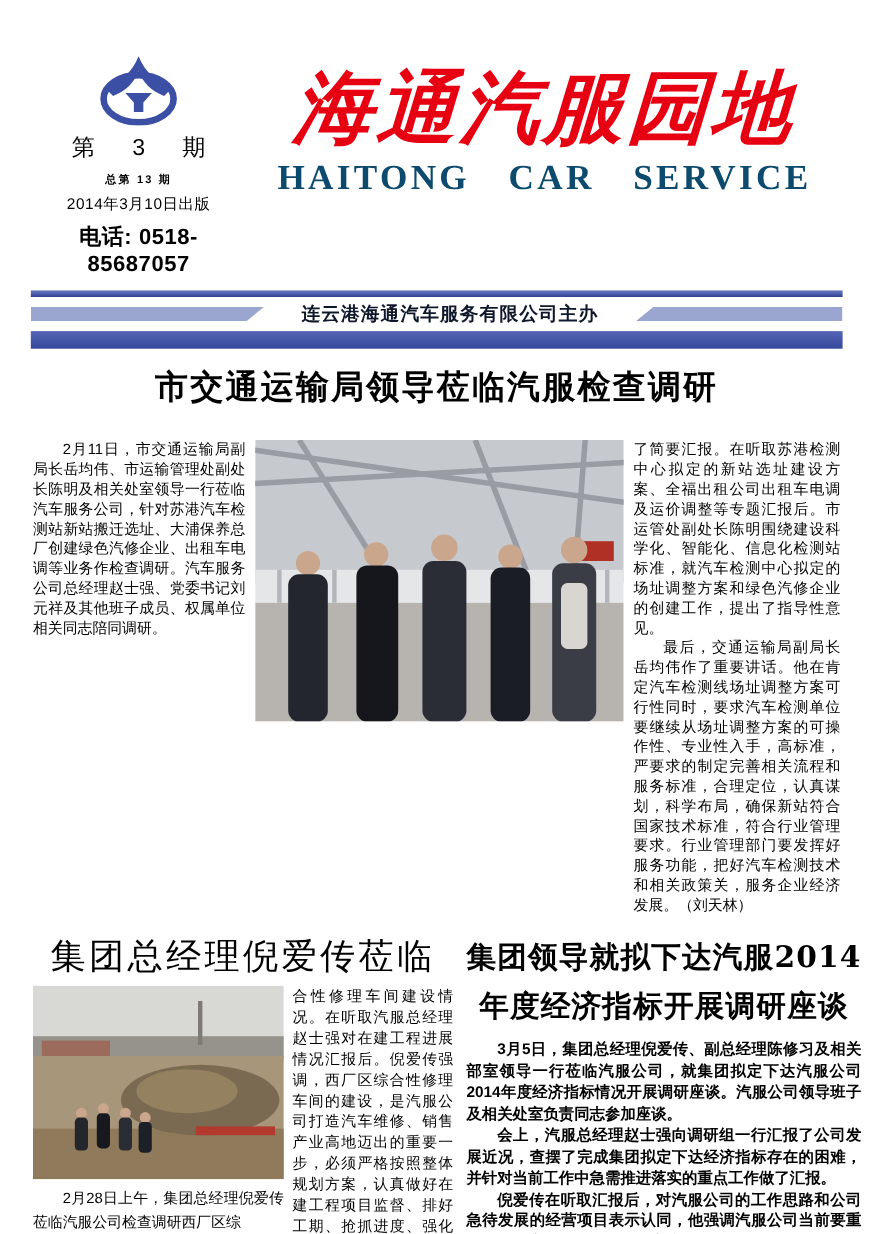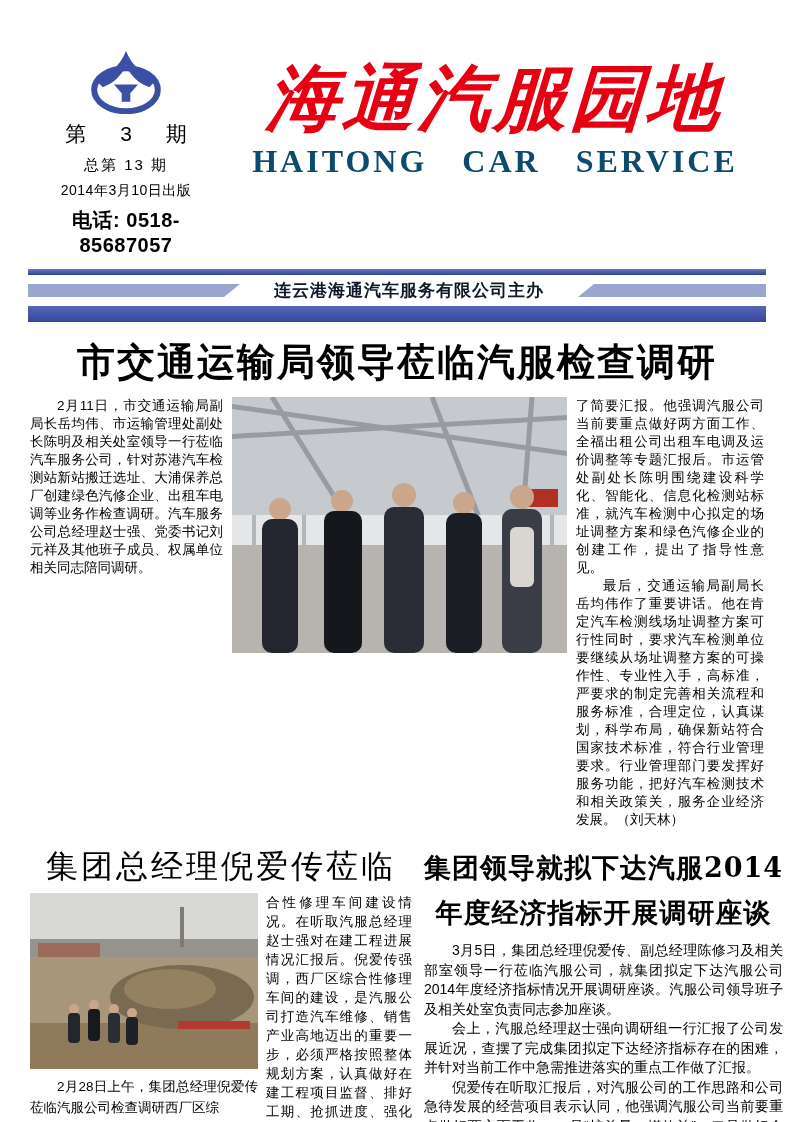--- a/index.html
+++ b/index.html
@@ -9,21 +9,21 @@
     font-family:"Liberation Sans","DejaVu Sans",sans-serif; color:#000;
     position:relative;
   }
   .page { width:794px; height:1122px; }
 
   
   .masthead { display:flex; padding:50px 28px 0 28px; }
   .mast-left { width:196px; text-align:center; flex:0 0 196px; }
   .logo-wrap { height:66px; display:flex; justify-content:center; align-items:flex-start; }
   .issue-no   { font-size:21px; font-weight:500; letter-spacing:14px; padding-left:14px; margin-top:4px; white-space:nowrap; }
-  .total-issue{ font-size:15px; margin-top:8px; letter-spacing:2px; }
+  .total-issue{ font-size:10px; margin-top:8px; letter-spacing:2px;font-weight:bold; }
   .pub-date   { font-size:14px; margin-top:7px; letter-spacing:0.5px; }
   .phone      { font-size:20px; font-weight:bold; margin-top:7px; letter-spacing:0.5px; }
 
   .mast-right { flex:1; text-align:center; padding-top:6px; }
   .title-cn {
     font-family:"DejaVu Serif","Liberation Serif",serif;
     font-weight:bold; font-style:italic;
     font-size:72px; line-height:1.18; letter-spacing:4px;
     color:#e60012; white-space:nowrap; transform:skewX(-3deg);
   }
@@ -42,43 +42,43 @@
   .stripe-right { flex:0 0 188px; clip-path:polygon(16px 0,100% 0,100% 100%,0 100%); }
   .banner-text { flex:1; text-align:center; color:#0f172a; font-weight:bold; font-size:17px; letter-spacing:1px; white-space:nowrap; }
   .bar-thick { height:16px; background:linear-gradient(#5566b5,#36489c); margin-top:2px; }
 
   
   .content { padding:0 30px; }
   .body-text { font-size:13.5px; line-height:18px; text-align:justify; text-indent:2em; }
   .no-indent { text-indent:0; }
 
   
-  .a1-headline { text-align:center; font-size:38px; font-weight:bold; letter-spacing:2px; margin-top:15px; white-space:nowrap; }
-  .a1-row { display:flex; gap:9px; margin-top:9px; }
+  .a1-headline { text-align:center; font-size:30px; font-weight:bold; letter-spacing:2px; margin-top:15px; white-space:nowrap; }
+  .a1-row { display:flex; gap:9px; margin-top:27px; }
   .a1-col1 { flex:0 0 193px; }
   .a1-col2 { flex:0 0 335px; }
   .a1-col3 { flex:1; }
   .photo1 { width:335px; height:256px; display:block; }
   .a1-col2 .body-text { margin-top:7px; }
 
   
   .bottom-row { display:flex; gap:12px; margin-top:16px; }
   .article2 { flex:0 0 382px; }
   .article3 { flex:1; }
 
   .a2-headline { text-align:center; font-size:32px; font-weight:400; letter-spacing:3px; line-height:43px; white-space:nowrap; }
   .a2-body { display:flex; gap:8px; margin-top:5px; }
   .a2-photo-col { flex:0 0 228px; }
   .photo2 { width:228px; height:176px; display:block; }
   .a2-caption { font-size:13.5px; line-height:21px; text-indent:2em; text-align:justify; margin-top:7px; }
   .a2-text { flex:1; font-size:13.5px; line-height:19px; text-align:justify; }
 
   .a3-headline { text-align:center; font-family:"DejaVu Serif","Liberation Serif",serif; font-weight:bold; font-size:27px; line-height:45px; letter-spacing:1px; white-space:nowrap; }
   .a3-body { margin-top:6px; }
-  .a3-body p { font-size:14px; line-height:19.5px; text-indent:2em; text-align:justify; }
+  .a3-body p { font-size:14px; line-height:19.5px; text-indent:2em; text-align:justify;font-weight:bold; }
 </style>
 </head>
 <body>
 
 <div class="page">
 
   <div class="masthead">
     <div class="mast-left">
       <div class="logo-wrap">
         <svg width="86" height="64" viewBox="0 0 100 74">
@@ -147,21 +147,21 @@
                 <rect x="152" y="110" width="40" height="146" rx="10" fill="#2a2d36"></rect>
               <circle cx="232" cy="106" r="11" fill="#c9a68c"></circle>
                 <rect x="214" y="116" width="36" height="140" rx="10" fill="#1b1d24"></rect>
               <circle cx="290" cy="100" r="12" fill="#c9a68c"></circle>
                 <rect x="270" y="112" width="40" height="144" rx="10" fill="#3a3d45"></rect>
               <rect x="278" y="130" width="24" height="60" rx="6" fill="#d9d6d1"></rect>
             </g>
           </svg>
         </div>
         <div class="a1-col3">
-          <p class="body-text no-indent">了简要汇报。他强调汽服公司当前要重点做好两方面工作、全福出租公司出租车电调及运价调整等专题汇报后。市运管处副处长陈明围绕建设科学化、智能化、信息化检测站标准，就汽车检测中心拟定的场址调整方案和绿色汽修企业的创建工作，提出了指导性意见。</p>
+          <p class="body-text no-indent">了简要汇报。在听取苏港检测中心拟定的新站选址建设方案、全福出租公司出租车电调及运价调整等专题汇报后。市运管处副处长陈明围绕建设科学化、智能化、信息化检测站标准，就汽车检测中心拟定的场址调整方案和绿色汽修企业的创建工作，提出了指导性意见。</p>
           <p class="body-text">最后，交通运输局副局长岳均伟作了重要讲话。他在肯定汽车检测线场址调整方案可行性同时，要求汽车检测单位要继续从场址调整方案的可操作性、专业性入手，高标准，严要求的制定完善相关流程和服务标准，合理定位，认真谋划，科学布局，确保新站符合国家技术标准，符合行业管理要求。行业管理部门要发挥好服务功能，把好汽车检测技术和相关政策关，服务企业经济发展。（刘天林）</p>
         </div>
       </div>
     </div>
 
     <div class="bottom-row">
 
       <div class="article2">
         <div class="a2-headline">集团总经理倪爱传莅临</div>
         <div class="a2-body">

